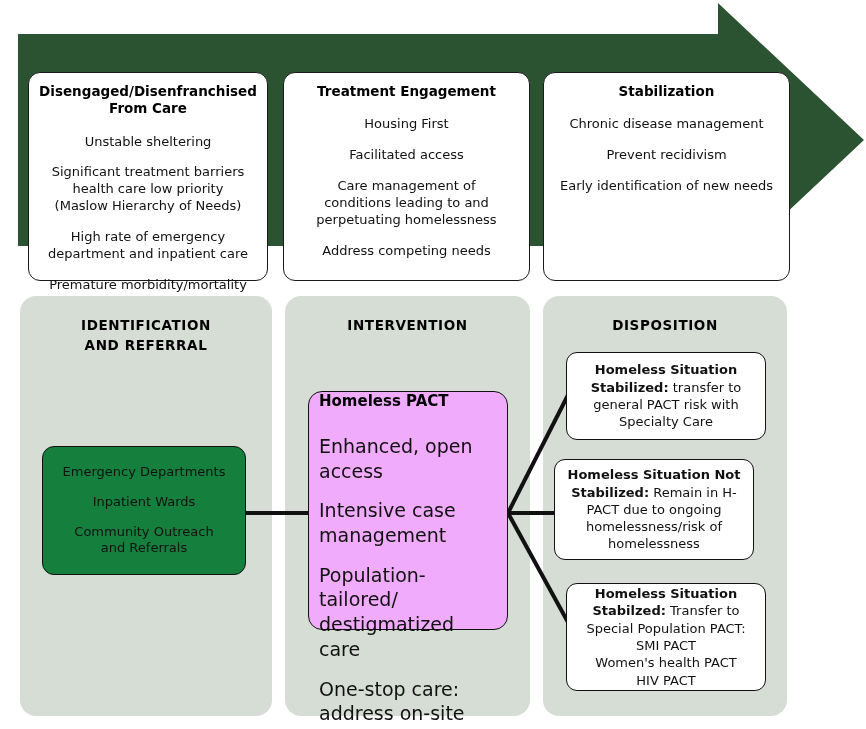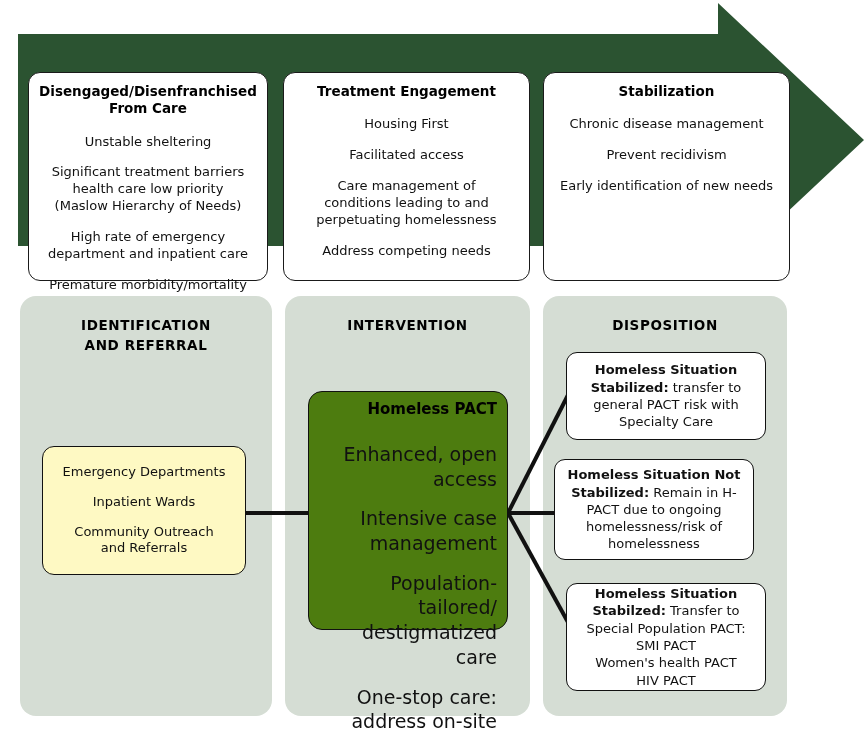--- a/index.html
+++ b/index.html
@@ -93,46 +93,46 @@
     font-size: 13px;
     line-height: 1.33;
     color: #111111;
     display: flex;
     flex-direction: column;
     justify-content: center;
   }
 
   .src-card {
     position: absolute;
-    background: #fef9c3;
+    background: #15803d;
     border: 1.6px solid #111111;
     border-radius: 12px;
     box-sizing: border-box;
     text-align: center;
     padding: 14px 10px;
     display: flex;
     flex-direction: column;
     justify-content: center;
   }
   .src-line {
     font-size: 13px;
     color: #111111;
     line-height: 1.3;
     margin-bottom: 13px;
   }
   .src-line:last-child { margin-bottom: 0; }
 
   .pact-card {
     position: absolute;
-    background: #4d7c0f;
+    background: #f0abfc;
     border: 1.8px solid #111111;
     border-radius: 14px;
     box-sizing: border-box;
-    text-align: right;
-    padding: 8px 10px;
+    text-align: left;
+    padding: 0 10px;
   }
   .pact-title {
     font-weight: bold;
     font-size: 15px;
     color: #000000;
     margin-bottom: 24px;
   }
   .pact-line {
     font-size: 19px;
     color: #111111;

